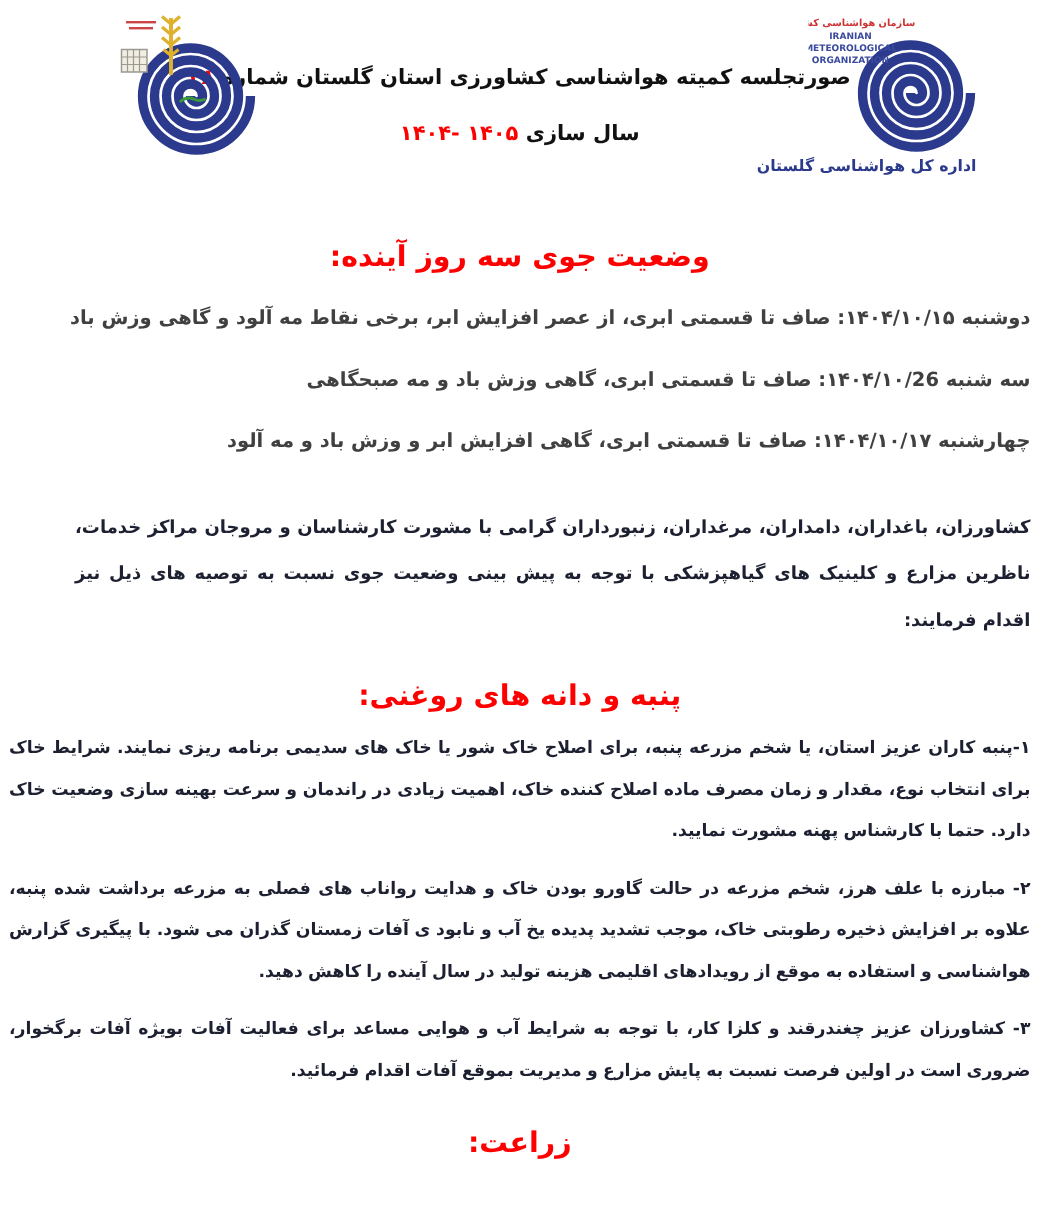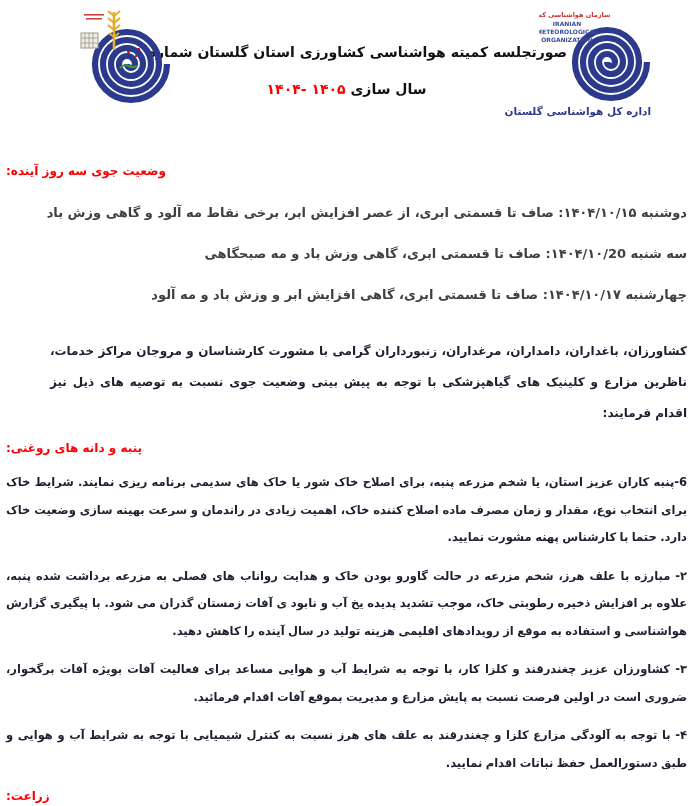--- a/index.html
+++ b/index.html
@@ -14,30 +14,30 @@
   .logo-irimo{position:absolute;top:6px;right:42px;width:112px;text-align:center;}
   .logo-agri{position:absolute;top:6px;left:76px;width:102px;}
   .irimo-caption{
     font-size:10.5px;color:#2b3a8c;margin-top:1px;white-space:nowrap;
   }
   .titles{text-align:center;padding-top:42px;}
   .title-line{font-size:14px;color:#111111;line-height:20px;margin-bottom:17px;}
   .title-line .num{color:#ff0000;}
   .content{padding:0 6px;}
   .sec-head{
-    color:#ff0000;font-size:12px;text-align:left;margin:12px 0 0 0;line-height:19px;
+    color:#ff0000;font-size:19px;text-align:center;margin:12px 0 0 0;line-height:19px;
   }
   .forecast{
     color:#404040;font-size:13px;text-align:right;margin-top:22px;line-height:19px;
   }
   .advisory{
     color:#1d2030;font-size:12px;line-height:31px;margin-top:32px;
     text-align:justify;text-align-last:right;margin-left:44px;
   }
-  .sec-head.sp{margin-top:10px;}
+  .sec-head.sp{margin-top:26px;}
   .item{
     color:#1d2030;font-size:11.5px;line-height:27.5px;margin-top:11px;
     text-align:justify;text-align-last:right;word-spacing:-0.5px;
   }
   svg{display:block;}
 </style>
 </head>
 <body>
 
 <div class="header">
@@ -80,27 +80,26 @@
       <span class="num">۱۴۰۵ -۱۴۰۴</span>
     </div>
   </div>
 </div>
 
 <div class="content">
 
   <div class="sec-head">وضعیت جوی سه روز آینده:</div>
 
   <div class="forecast">دوشنبه ۱۴۰۴/۱۰/۱۵: صاف تا قسمتی ابری، از عصر افزایش ابر، برخی نقاط مه آلود و گاهی وزش باد</div>
-  <div class="forecast">سه شنبه ۱۴۰۴/۱۰/20: صاف تا قسمتی ابری، گاهی وزش باد و مه صبحگاهی</div>
+  <div class="forecast">سه شنبه ۱۴۰۴/۱۰/26: صاف تا قسمتی ابری، گاهی وزش باد و مه صبحگاهی</div>
   <div class="forecast">چهارشنبه ۱۴۰۴/۱۰/۱۷: صاف تا قسمتی ابری، گاهی افزایش ابر و وزش باد و مه آلود</div>
 
   <div class="advisory">کشاورزان، باغداران، دامداران، مرغداران، زنبورداران گرامی با مشورت کارشناسان و مروجان مراکز خدمات، ناظرین مزارع و کلینیک های گیاهپزشکی با توجه  به پیش بینی وضعیت جوی نسبت به توصیه های ذیل نیز اقدام فرمایند:</div>
 
   <div class="sec-head sp">پنبه و دانه های روغنی:</div>
 
-  <div class="item">6-پنبه کاران عزیز استان، یا شخم مزرعه پنبه، برای اصلاح خاک شور یا خاک های سدیمی برنامه ریزی نمایند. شرایط خاک برای انتخاب نوع، مقدار و زمان مصرف ماده اصلاح کننده خاک، اهمیت زیادی در راندمان و سرعت بهینه سازی وضعیت خاک دارد. حتما با کارشناس پهنه مشورت نمایید.</div>
+  <div class="item">۱-پنبه کاران عزیز استان، یا شخم مزرعه پنبه، برای اصلاح خاک شور یا خاک های سدیمی برنامه ریزی نمایند. شرایط خاک برای انتخاب نوع، مقدار و زمان مصرف ماده اصلاح کننده خاک، اهمیت زیادی در راندمان و سرعت بهینه سازی وضعیت خاک دارد. حتما با کارشناس پهنه مشورت نمایید.</div>
   <div class="item">۲- مبارزه با علف هرز، شخم مزرعه در حالت گاورو بودن خاک و هدایت رواناب های فصلی به مزرعه برداشت شده پنبه، علاوه بر افزایش ذخیره رطوبتی خاک، موجب تشدید پدیده یخ آب و نابود ی آفات زمستان گذران می شود. با پیگیری گزارش هواشناسی و استفاده به موقع از رویدادهای اقلیمی هزینه تولید در سال آینده را کاهش دهید.</div>
   <div class="item">۳- کشاورزان عزیز چغندرقند و کلزا کار، با توجه به شرایط آب و هوایی مساعد برای فعالیت آفات بویژه آفات برگخوار، ضروری است در اولین فرصت نسبت به پایش مزارع و مدیریت بموقع آفات اقدام فرمائید.</div>
-  <div class="item">۴- با توجه به آلودگی مزارع کلزا و چغندرقند به علف های هرز نسبت به کنترل شیمیایی با توجه به شرایط آب و هوایی و طبق دستورالعمل حفظ نباتات اقدام نمایید.</div>
 
   <div class="sec-head sp">زراعت:</div>
 
 </div>
 
 </body></html>

